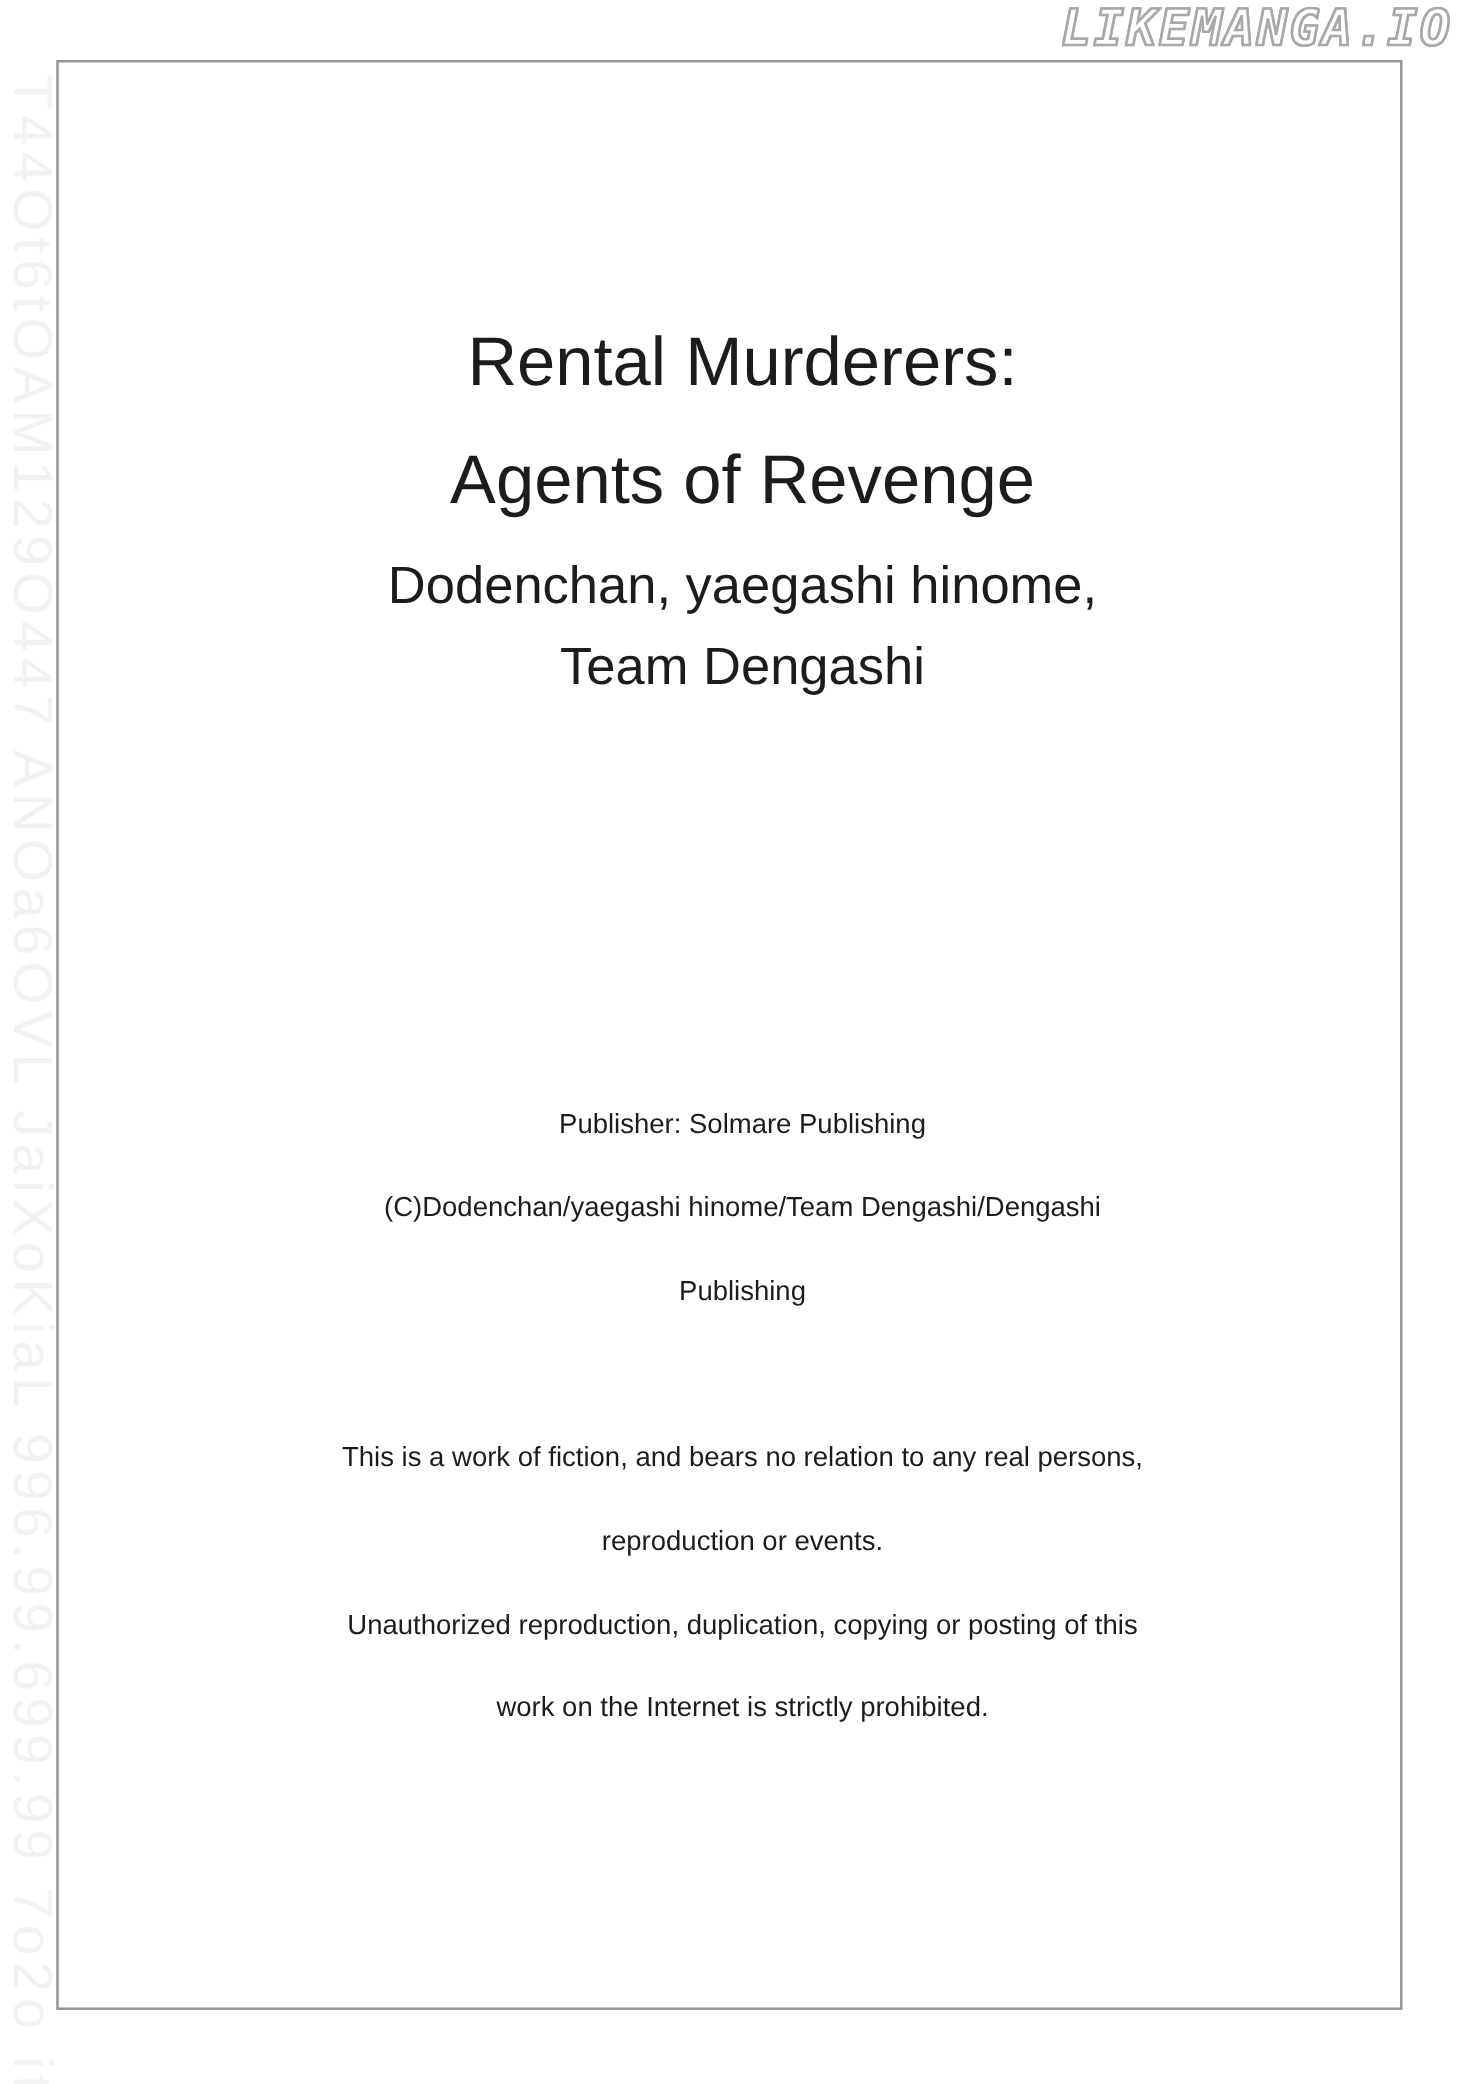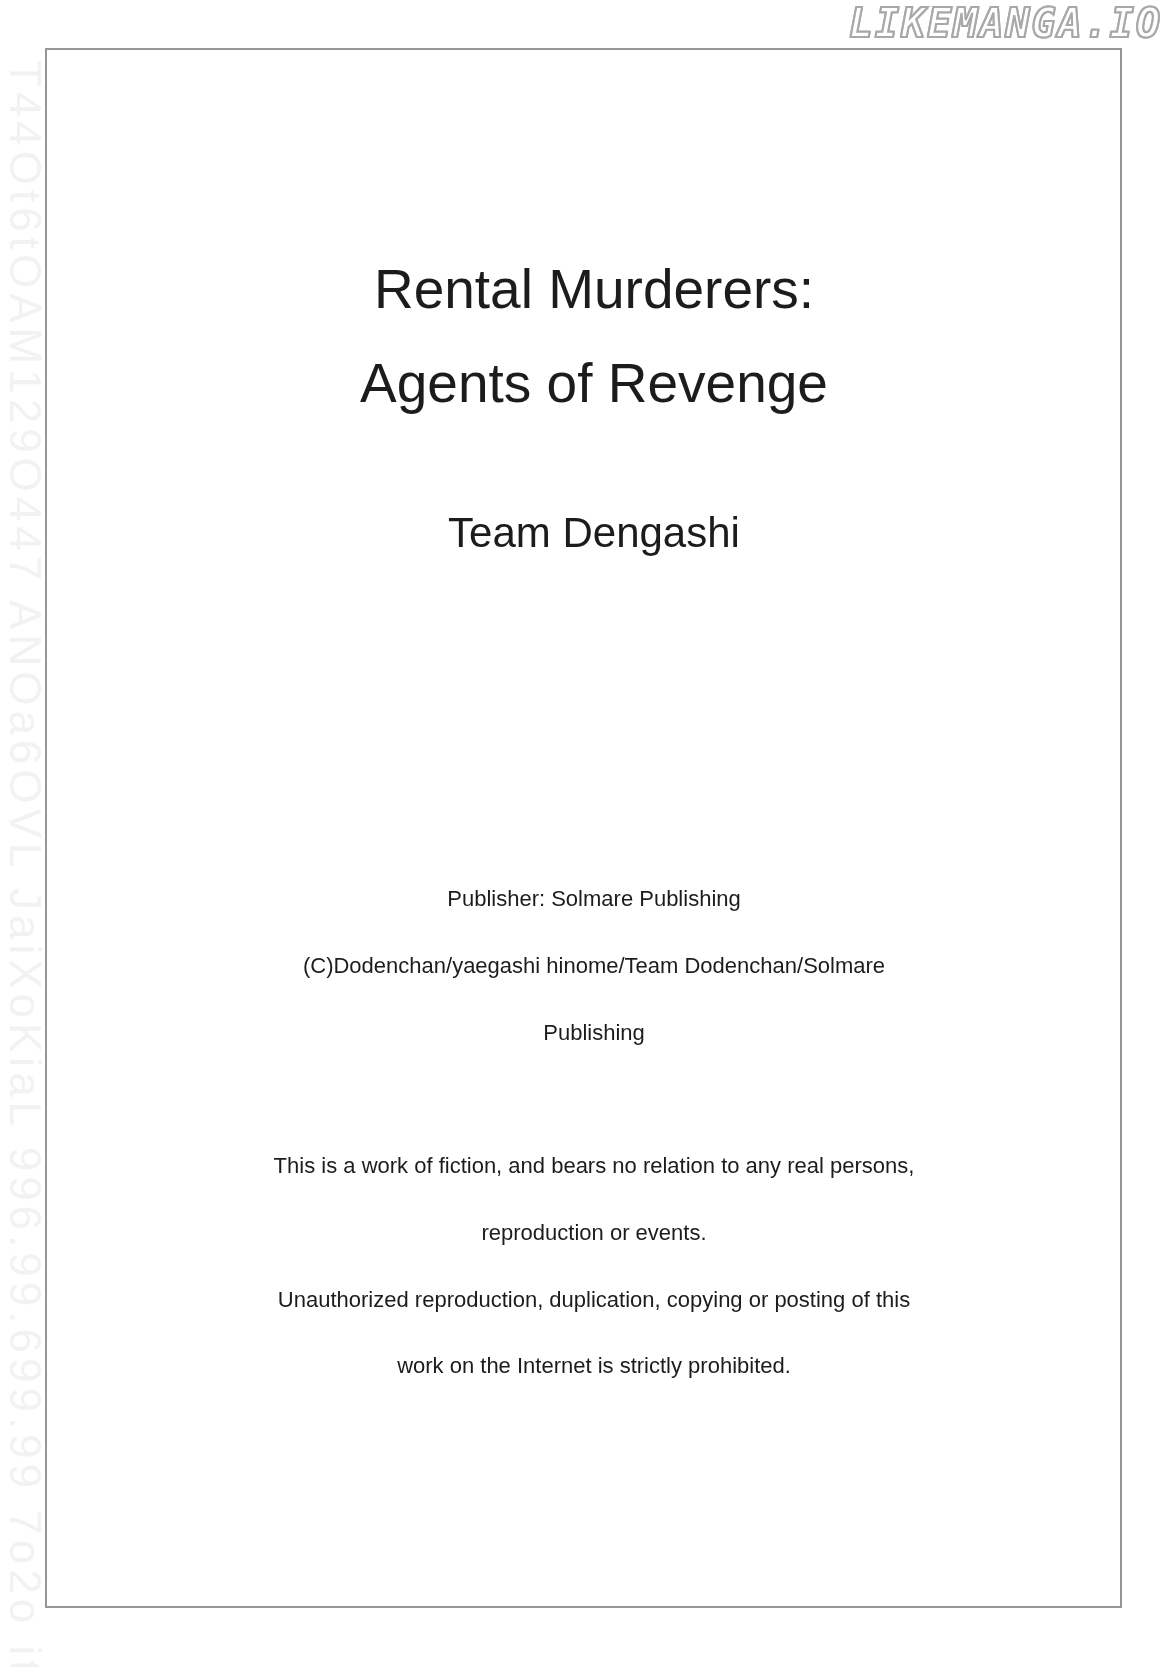--- a/index.html
+++ b/index.html
@@ -96,26 +96,27 @@
   <div class="site-watermark">LIKEMANGA.IO</div>
 
   <div class="page-border"></div>
 
   <div class="content">
 
     <div class="line t-title" style="top:258px">Rental Murderers:</div>
 
     <div class="line t-title" style="top:352px">Agents of Revenge</div>
 
+    <div class="line t-author" style="top:444px">Dodenchan, yaegashi hinome,</div>
 
     <div class="line t-author" style="top:509px">Team Dengashi</div>
 
     <div class="line t-small" style="top:886px">Publisher: Solmare Publishing</div>
 
-    <div class="line t-small" style="top:953px">(C)Dodenchan/yaegashi hinome/Team Dodenchan/Solmare</div>
+    <div class="line t-small" style="top:953px">(C)Dodenchan/yaegashi hinome/Team Dengashi/Dengashi</div>
 
     <div class="line t-small" style="top:1153px">This is a work of fiction, and bears no relation to any real persons,</div>
 
     <div class="line t-small" style="top:1020px">Publishing</div>
 
     <div class="line t-small" style="top:1220px">reproduction or events.</div>
 
     <div class="line t-small" style="top:1287px">Unauthorized reproduction, duplication, copying or posting of this</div>
 
     <div class="line t-small" style="top:1353px">work on the Internet is strictly prohibited.</div>

